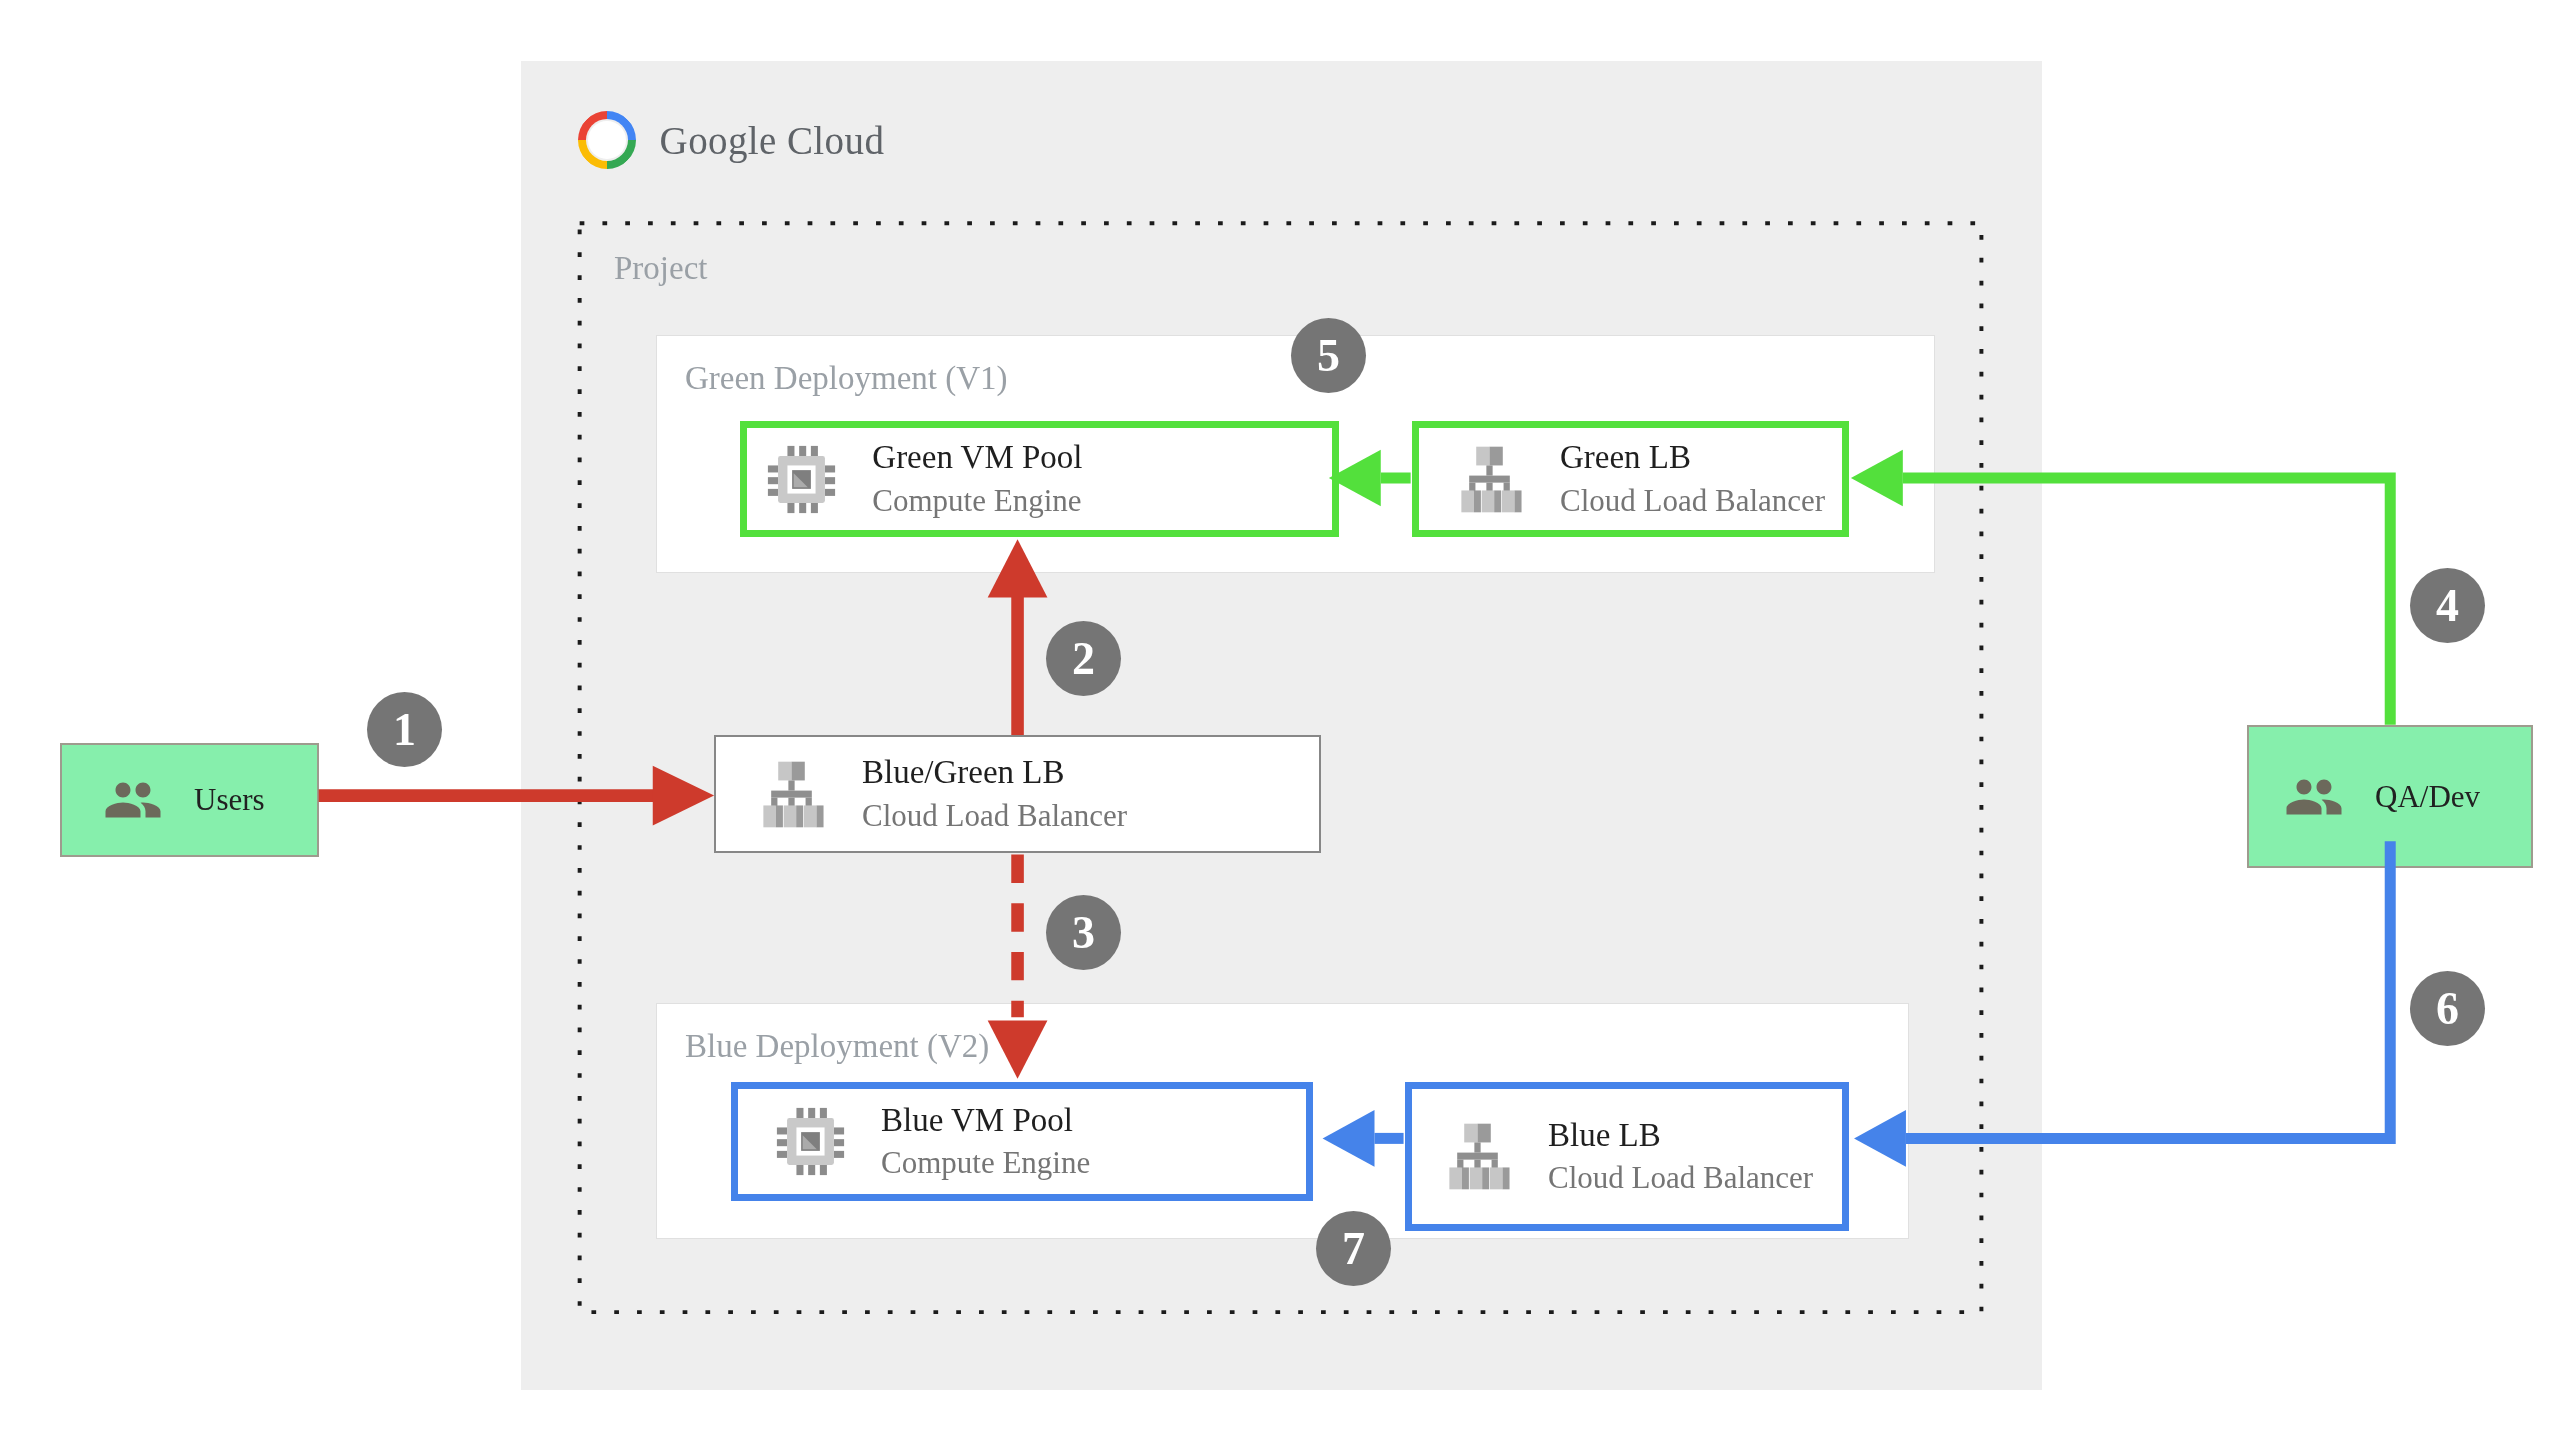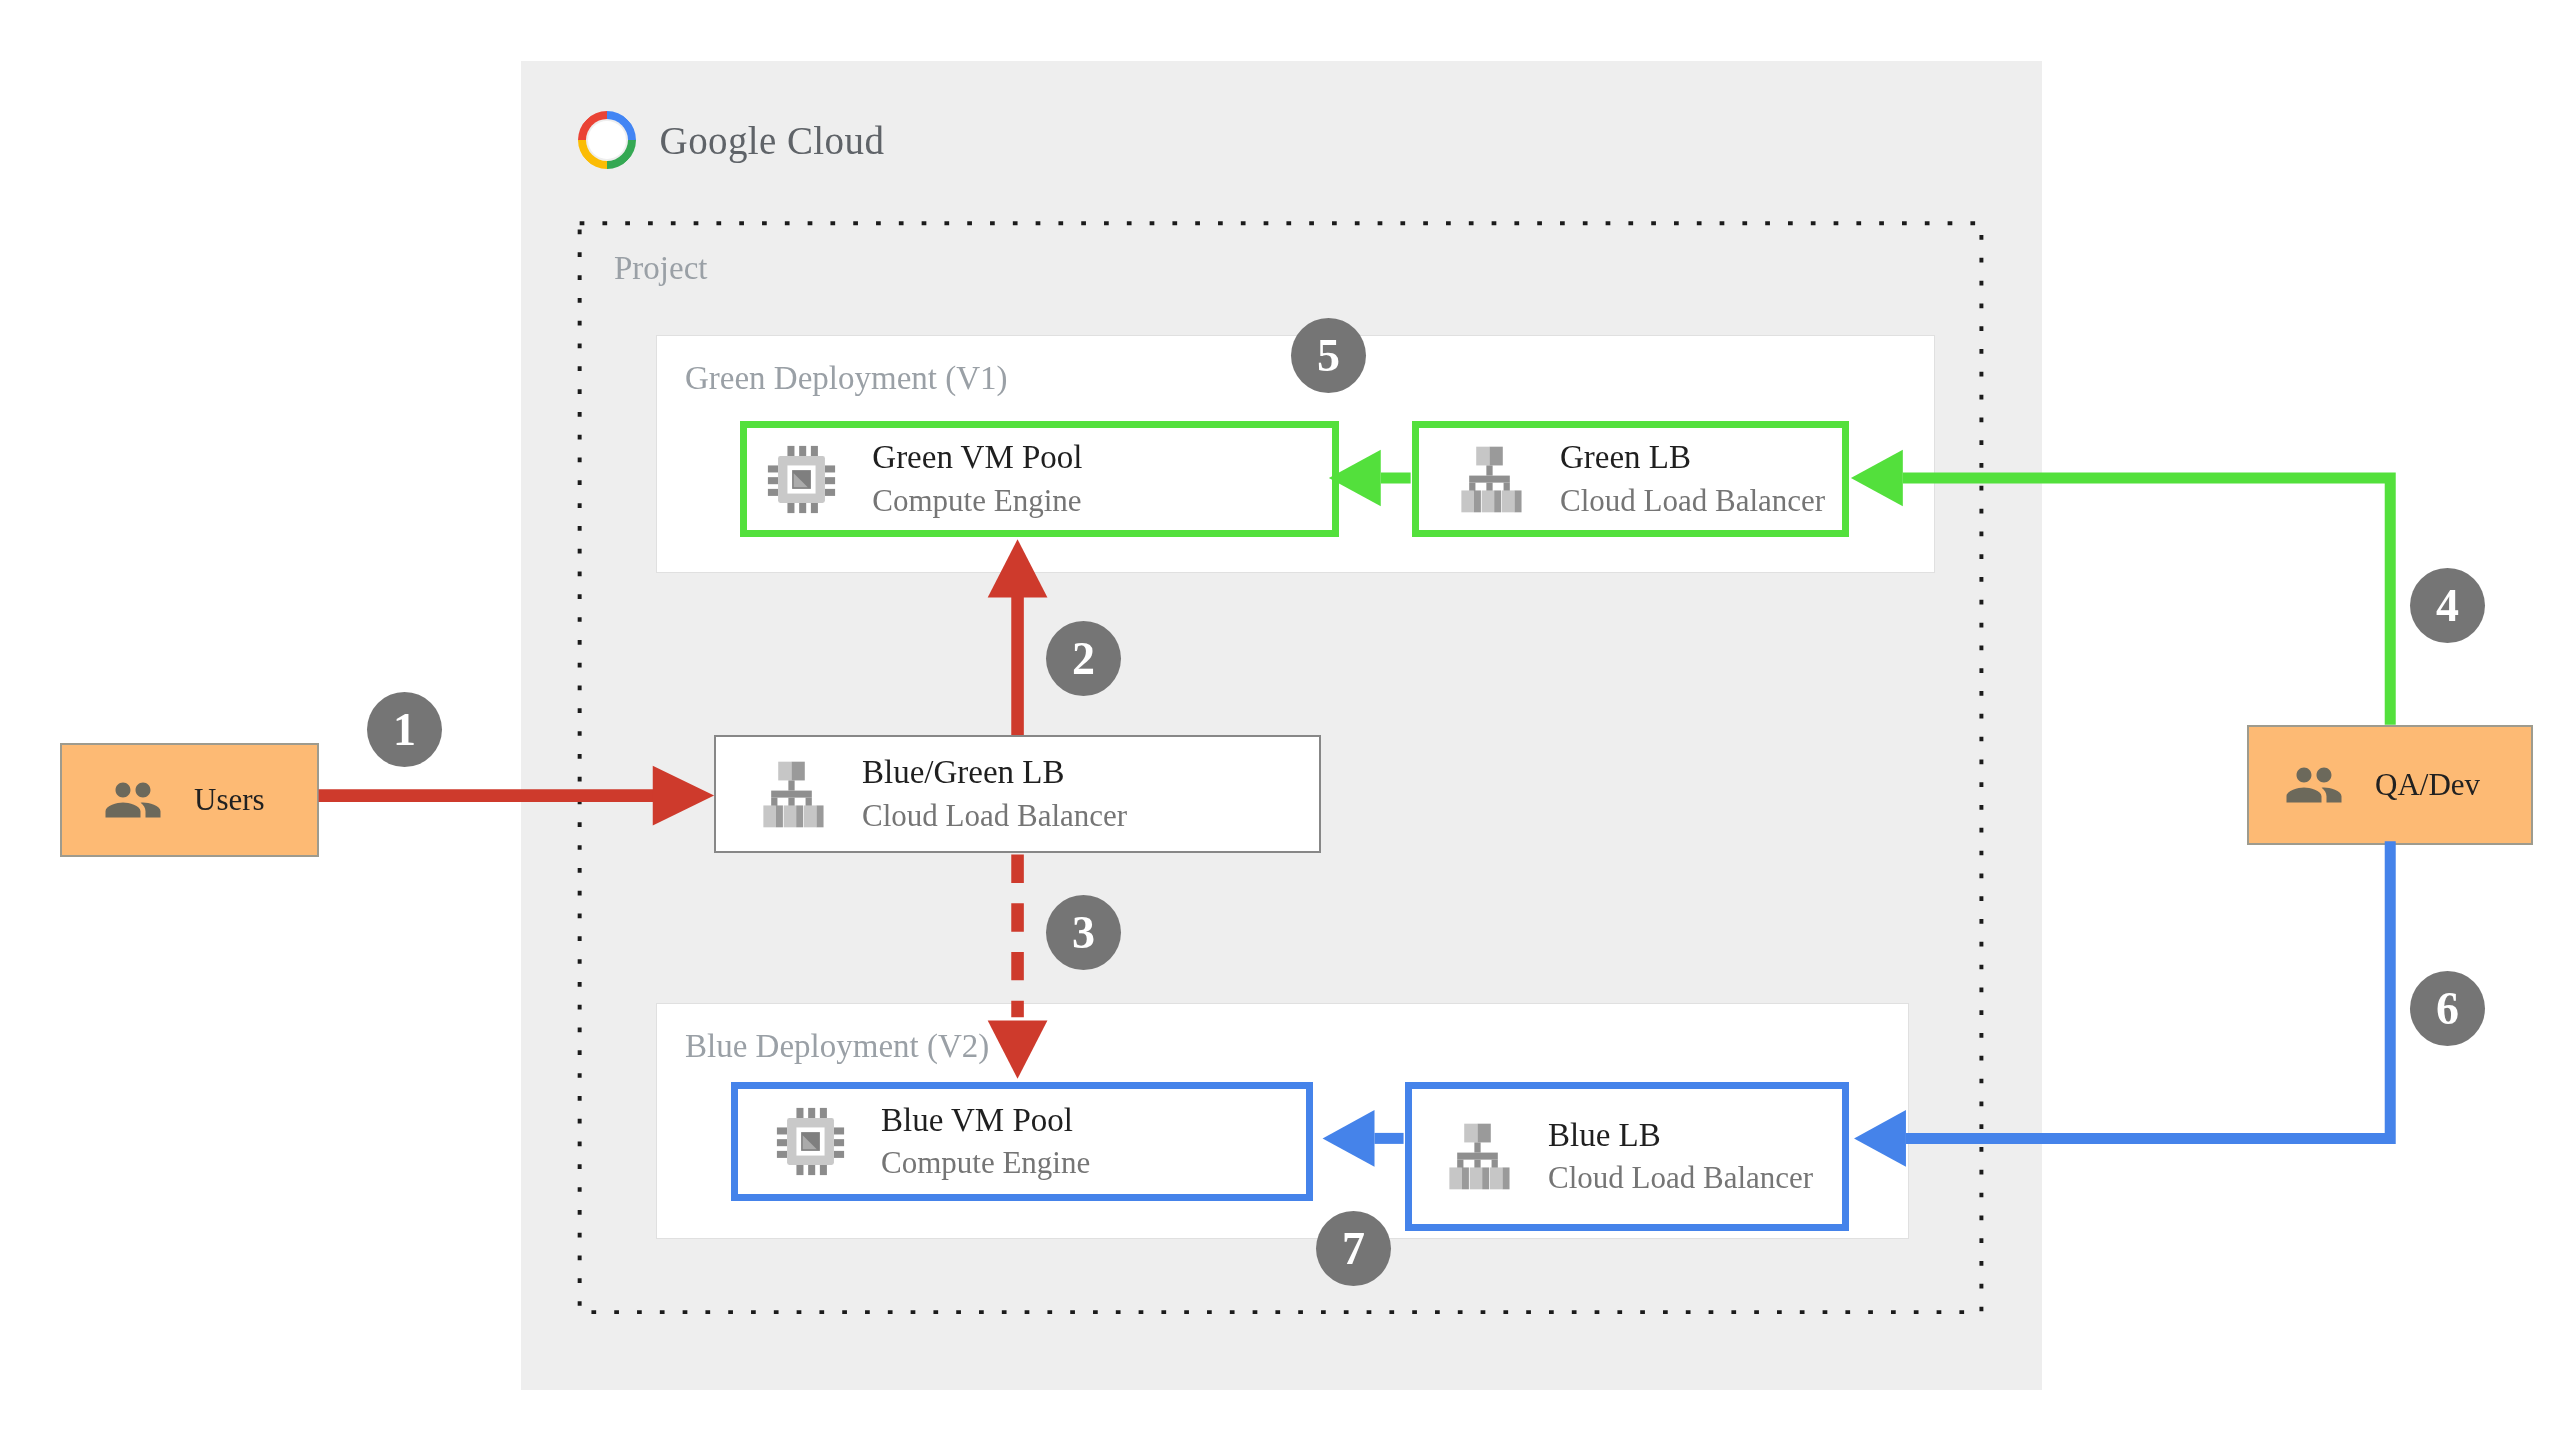--- a/index.html
+++ b/index.html
@@ -37,26 +37,26 @@
   .node-green{border:7px solid #53E03C;}
   .node-blue{border:7px solid #4583EA;}
   .node-plain{border:2.4px solid #878787;}
   .n-green-vm{left:727px;top:421px;width:599px;height:116px;padding-left:17.3px;margin-left:13px;}
   .n-green-lb{left:1412px;top:421px;width:437px;height:116px;padding-left:33px;}
   .n-blue-vm{left:731px;top:1082px;width:582px;height:119px;padding-left:35px;}
   .n-blue-lb{left:1405px;top:1082px;width:444px;height:149px;padding-left:28px;}
   .n-bg-lb{left:714px;top:735px;width:607px;height:118px;padding-left:38px;}
 
   
-  .actor{position:absolute;background:#fdba74;border:2.4px solid #9E9B8E;box-sizing:border-box;
+  .actor{position:absolute;background:#86efac;border:2.4px solid #9E9B8E;box-sizing:border-box;
          display:flex;align-items:center;}
   .actor .icon72{width:60px;height:60px;flex:0 0 auto;}
   .actor-label{font-size:31px;color:#212121;margin-left:31px;}
   .a-users{left:60px;top:743px;width:259px;height:114px;padding-left:41px;}
-  .a-qadev{left:2247px;top:725px;width:286px;height:120px;padding-left:35px;}
+  .a-qadev{left:2247px;top:725px;width:286px;height:143px;padding-left:35px;}
 
   
   .badge{position:absolute;width:75px;height:75px;border-radius:50%;background:#757575;
          color:#ffffff;font-size:46px;font-weight:700;display:flex;align-items:center;
          justify-content:center;}
 
   
   .overlay{position:absolute;left:0;top:0;width:2576px;height:1434px;pointer-events:none;}
   .hidden-defs{position:absolute;width:0;height:0;overflow:hidden;}
 </style>

